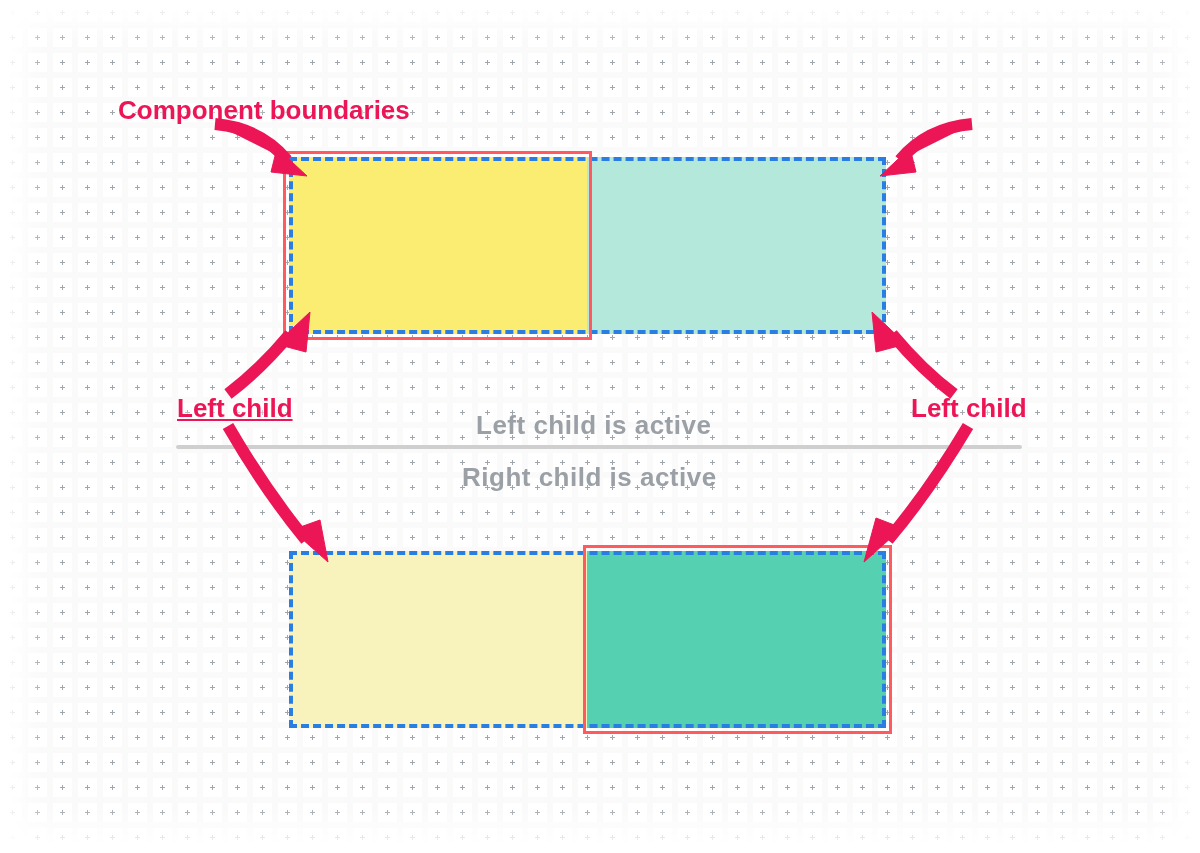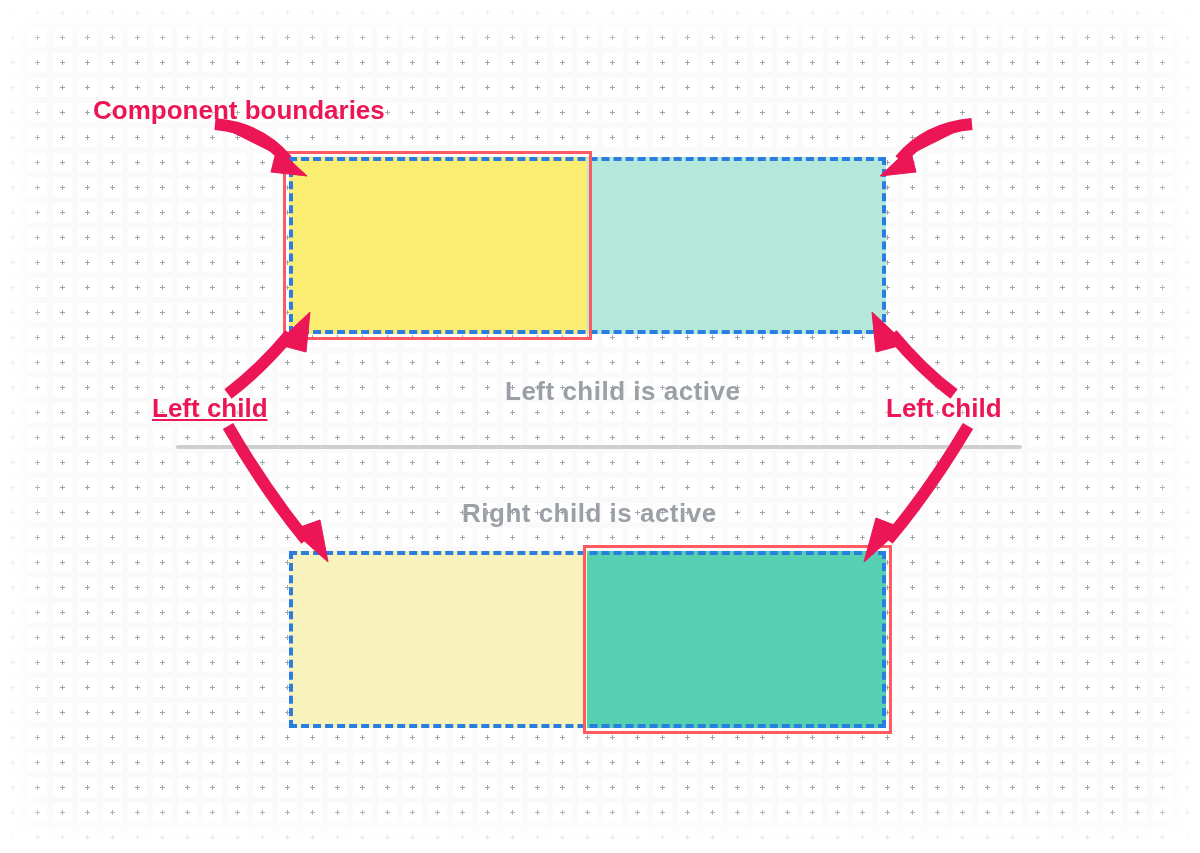--- a/index.html
+++ b/index.html
@@ -134,20 +134,21 @@
 
   .label {
     position: absolute;
     color: #ec1556;
     font-weight: 800;
     font-size: 26px;
     white-space: nowrap;
     text-shadow:
       0 0 2px #fff,
       0 0 6px rgba(255,255,255,0.9);
+    margin-left: 25px;
   }
 
   .arrow {
     position: absolute;
     overflow: visible;
   }
   .arrow path, .arrow polygon {
     fill: #ec1556;
     stroke: #ec1556;
   }
@@ -158,25 +159,25 @@
 <div class="canvas">
   <div class="grid"></div>
 
   <div class="box child-left-active" style="left:289px; top:157px; width:298px; height:177px;"></div>
   <div class="box child-right-inactive" style="left:587px; top:157px; width:299px; height:177px;"></div>
 
   <div class="box parent-border" style="left:289px; top:157px; width:597px; height:177px;"></div>
 
   <div class="box component-border" style="left:283px; top:151px; width:309px; height:189px;"></div>
 
-  <div class="caption" style="left:476px; top:376px;margin-left:29px;">Left child is active</div>
+  <div class="caption" style="left:476px; top:410px;">Left child is active</div>
 
   <div class="divider" style="left:176px; top:445px; width:846px;"></div>
 
-  <div class="caption" style="left:462px; top:462px;margin-top:36px;">Right child is active</div>
+  <div class="caption" style="left:462px; top:462px;">Right child is active</div>
 
   <div class="box child-left-inactive" style="left:289px; top:551px; width:298px; height:177px;"></div>
   <div class="box child-right-active" style="left:587px; top:551px; width:299px; height:177px;"></div>
 
   <div class="box parent-border" style="left:289px; top:551px; width:597px; height:177px;"></div>
 
   <div class="box component-border" style="left:583px; top:545px; width:309px; height:189px;"></div>
 
   <div class="label" style="left:93px; top:95px;">Component boundaries</div>
 

